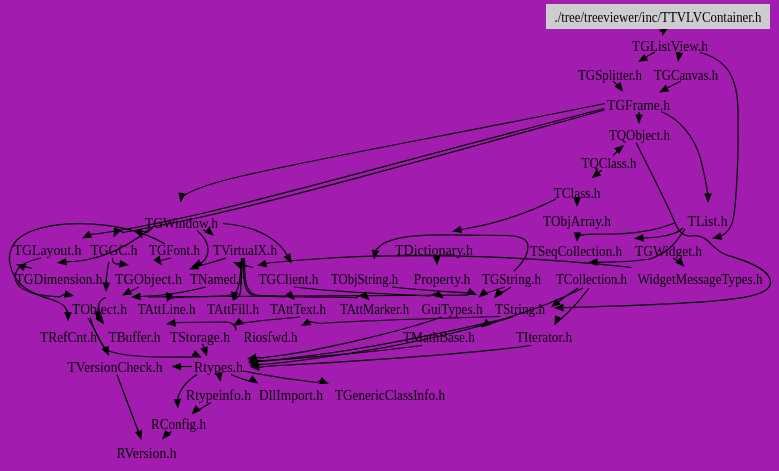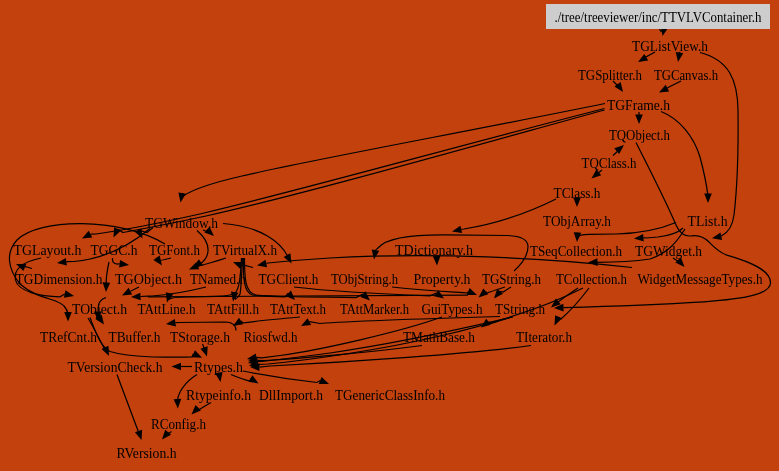--- a/index.html
+++ b/index.html
@@ -1,16 +1,16 @@
 <!DOCTYPE html>
 <html><head>
 <meta charset="utf-8">
 <style>
   html,body{margin:0;padding:0;background:#ffffff;}
-  #canvas{position:relative;width:779px;height:471px;background:#c2410c;overflow:hidden;}
+  #canvas{position:relative;width:779px;height:471px;background:#a21caf;overflow:hidden;}
   svg{display:block;}
   text{font-family:"Liberation Serif","DejaVu Serif",serif;fill:#000000;}
   .edge{fill:none;stroke:#000000;stroke-width:1.2;}
   .arrow{fill:#000000;stroke:none;}
 </style>
 </head>
 <body>
 
 <div id="canvas">
   <svg id="graph" width="779" height="471" viewBox="0 0 779 471" xmlns="http://www.w3.org/2000/svg">

